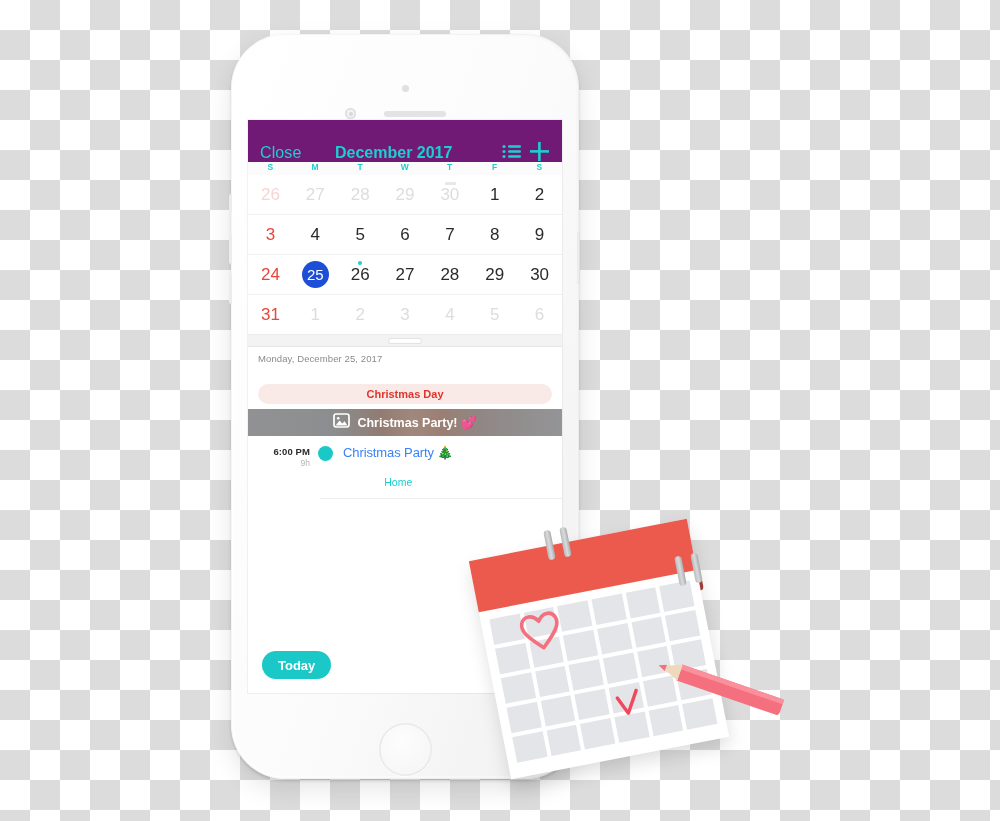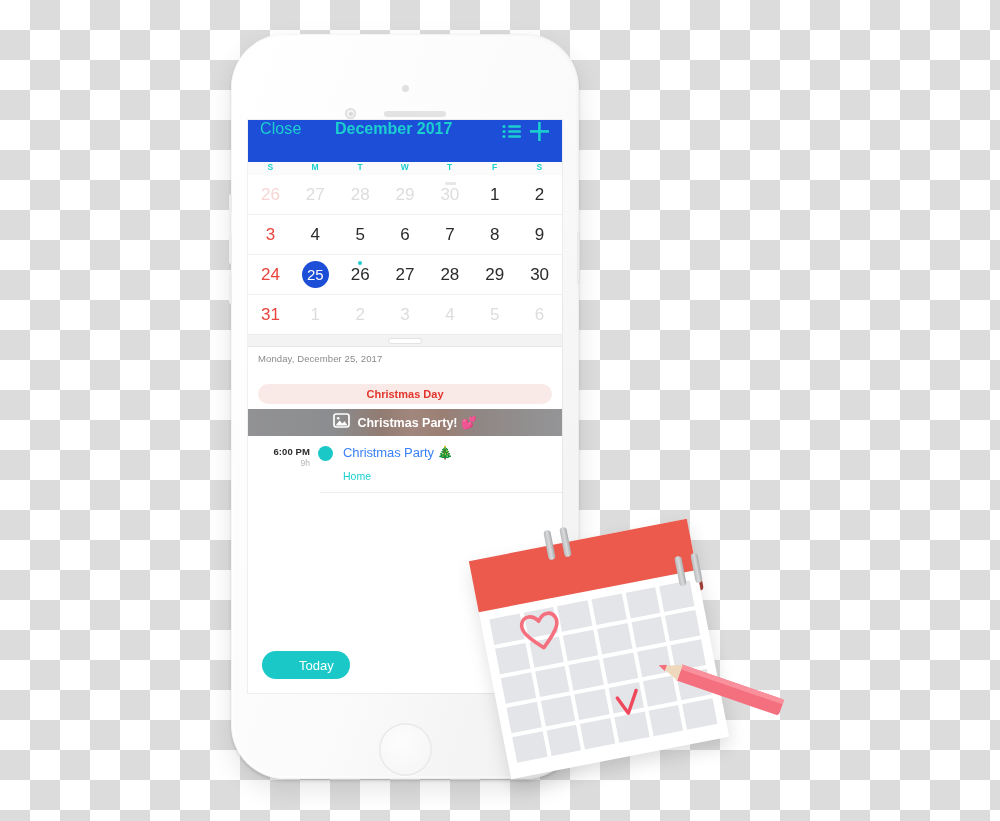--- a/index.html
+++ b/index.html
@@ -54,21 +54,21 @@
 
   
   #screen{
     position:absolute;left:17px;top:86px;width:314px;height:573px;
     background:#ffffff;overflow:hidden;
     box-shadow:0 0 0 1px rgba(0,0,0,.05);
   }
 
   
   #navbar{
-    height:42px;background:#1d4ed8;display:flex;align-items:flex-start;padding:0 12px;
+    height:42px;background:#701a75;display:flex;align-items:flex-end;padding:0 12px;
     box-sizing:border-box;
   }
   #close-btn{color:#1ccfcf;font-size:16px;letter-spacing:.1px;}
   #month-title{flex:1;text-align:center;color:#1ccfcf;font-size:16px;font-weight:bold;margin-left:-8px;}
   .nav-icon{width:22px;height:22px;margin-left:6px;display:flex;align-items:center;justify-content:center;}
 
   
   #weekdays{display:flex;background:#fbfbfb;padding-bottom:3px;}
   #weekdays div{flex:1;text-align:center;color:#1ccfcf;font-size:8.5px;font-weight:bold;letter-spacing:.3px;}
 
@@ -113,29 +113,29 @@
   #photo-banner .content{position:relative;display:flex;align-items:center;justify-content:center;width:100%;gap:7px;}
   #photo-banner .label{color:#ffffff;font-size:12.5px;font-weight:bold;}
 
   
   #event-row{display:flex;align-items:flex-start;padding:9px 10px 10px 10px;}
   #event-time{width:52px;text-align:right;padding-right:8px;padding-top:1px;}
   #event-time .t{font-size:9.5px;font-weight:bold;color:#2b2b2b;letter-spacing:.1px;}
   #event-time .d{font-size:8.5px;color:#b6b6b6;margin-top:1px;}
   #event-dot{width:15px;height:15px;border-radius:50%;background:#1ac8c8;margin:1px 10px 0 0;flex:0 0 auto;}
   #event-body .title{font-size:13px;font-weight:normal;color:#3b82f6;letter-spacing:-.1px;}
-  #event-body .loc{font-size:10.5px;color:#1ccfcf;margin-top:10px;}
+  #event-body .loc{font-size:10.5px;color:#1ccfcf;margin-top:16px;text-align:center;}
   #event-sep{height:1px;background:#ececec;margin-left:72px;}
 
   
   #today-btn{
     position:absolute;left:14px;bottom:14px;background:#1ac8c8;border-radius:14px;
     height:28px;padding:0 16px;display:flex;align-items:center;justify-content:center;
   }
-  #today-btn span{color:#ffffff;font-size:13px;font-weight:normal;margin-left:21px;}
+  #today-btn span{color:#ffffff;font-size:13px;font-weight:bold;}
 
   
   #deco{position:absolute;left:470px;top:520px;width:300px;height:290px;}
   #deco-cal{
     position:absolute;left:18px;top:18px;width:222px;height:222px;
     transform:rotate(-11deg);
     background:#ffffff;box-shadow:0 8px 18px rgba(0,0,0,.13);
   }
   #deco-cal .head{height:52px;background:#ec5a4d;}
   #deco-cal .body{padding:9px 9px 9px 9px;}

